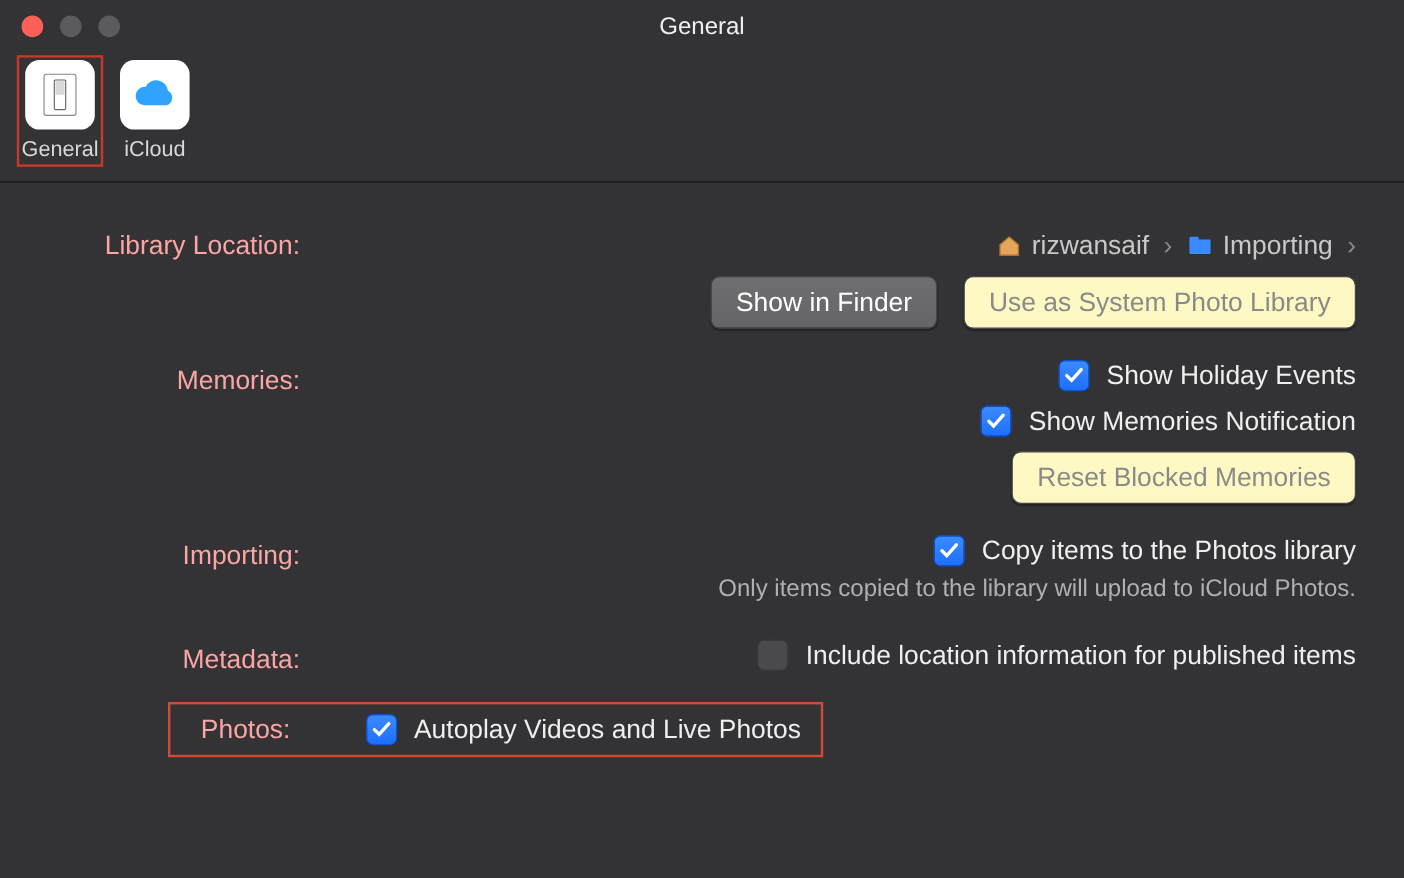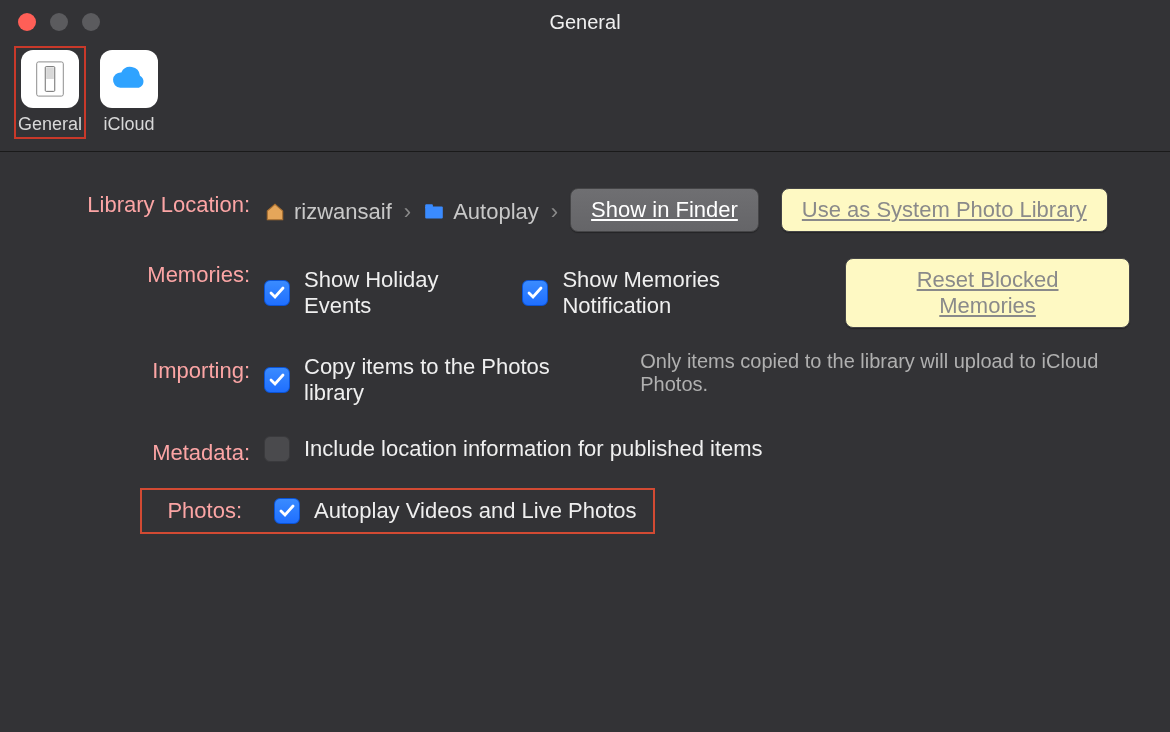--- a/index.html
+++ b/index.html
@@ -77,22 +77,23 @@
   .row-label {
     width: 210px;
     text-align: right;
     font-size: 22px;
     color: #fca5a5;
     padding-top: 4px;
   }
   .row-body {
     flex: 1;
     display: flex;
-    flex-direction: row;
+    flex-direction: column;
     gap: 12px;
+    align-items: flex-end;
   }
   .breadcrumb {
     display: flex;
     align-items: center;
     gap: 12px;
     font-size: 22px;
     color: #c8c8c8;
     padding-top: 4px;
   }
   .crumb {
@@ -103,21 +104,20 @@
   .crumb-sep { color: #8a8a8a; }
   .btn {
     background: linear-gradient(#6f6f72,#656568);
     border: 1px solid #454547;
     border-radius: 8px;
     padding: 8px 20px;
     font-size: 22px;
     color: #fff;
     cursor: default;
     box-shadow: 0 1px 1px rgba(0,0,0,0.3);
-    text-decoration: underline;
   }
   .btn.disabled {
     color: #8a8a8a;
     background: #fef9c3;
   }
   .btn-row { display: flex; gap: 22px; }
   .check-row {
     display: flex;
     align-items: center;
     gap: 14px;
@@ -144,20 +144,21 @@
     color: #b0b0b0;
     margin-left: 40px;
     margin-top: -4px;
   }
   .highlight-red {
     border: 2px solid #d24a33;
     padding: 8px 16px 8px 10px;
     margin-left: -10px;
     display: inline-flex;
     align-items: flex-end;
+    gap: 31px;
   }
   .highlight-red .row-label { width: 90px; padding-top:0; }
   .icon-mini {
     width: 22px; height: 22px; display:inline-flex; align-items:center; justify-content:center;
     flex-shrink:0;
   }
 </style>
 </head>
 <body>
 
@@ -206,21 +207,21 @@
           <span>rizwansaif</span>
         </span>
         <span class="crumb-sep">›</span>
         <span class="crumb">
           <span class="icon-mini">
             <svg viewBox="0 0 20 20">
                 <rect x="2" y="5" width="16" height="11" rx="1" fill="#3a8bff"></rect>
                 <rect x="2" y="3" width="7" height="4" rx="1" fill="#3a8bff"></rect>
               </svg>
           </span>
-          <span>Autoplay</span>
+          <span>Importing</span>
         </span>
         <span class="crumb-sep">›</span>
       </div>
       <div class="btn-row">
         <button class="btn">Show in Finder</button>
         <button class="btn disabled">Use as System Photo Library</button>
       </div>
     </div>
   </div>
 

